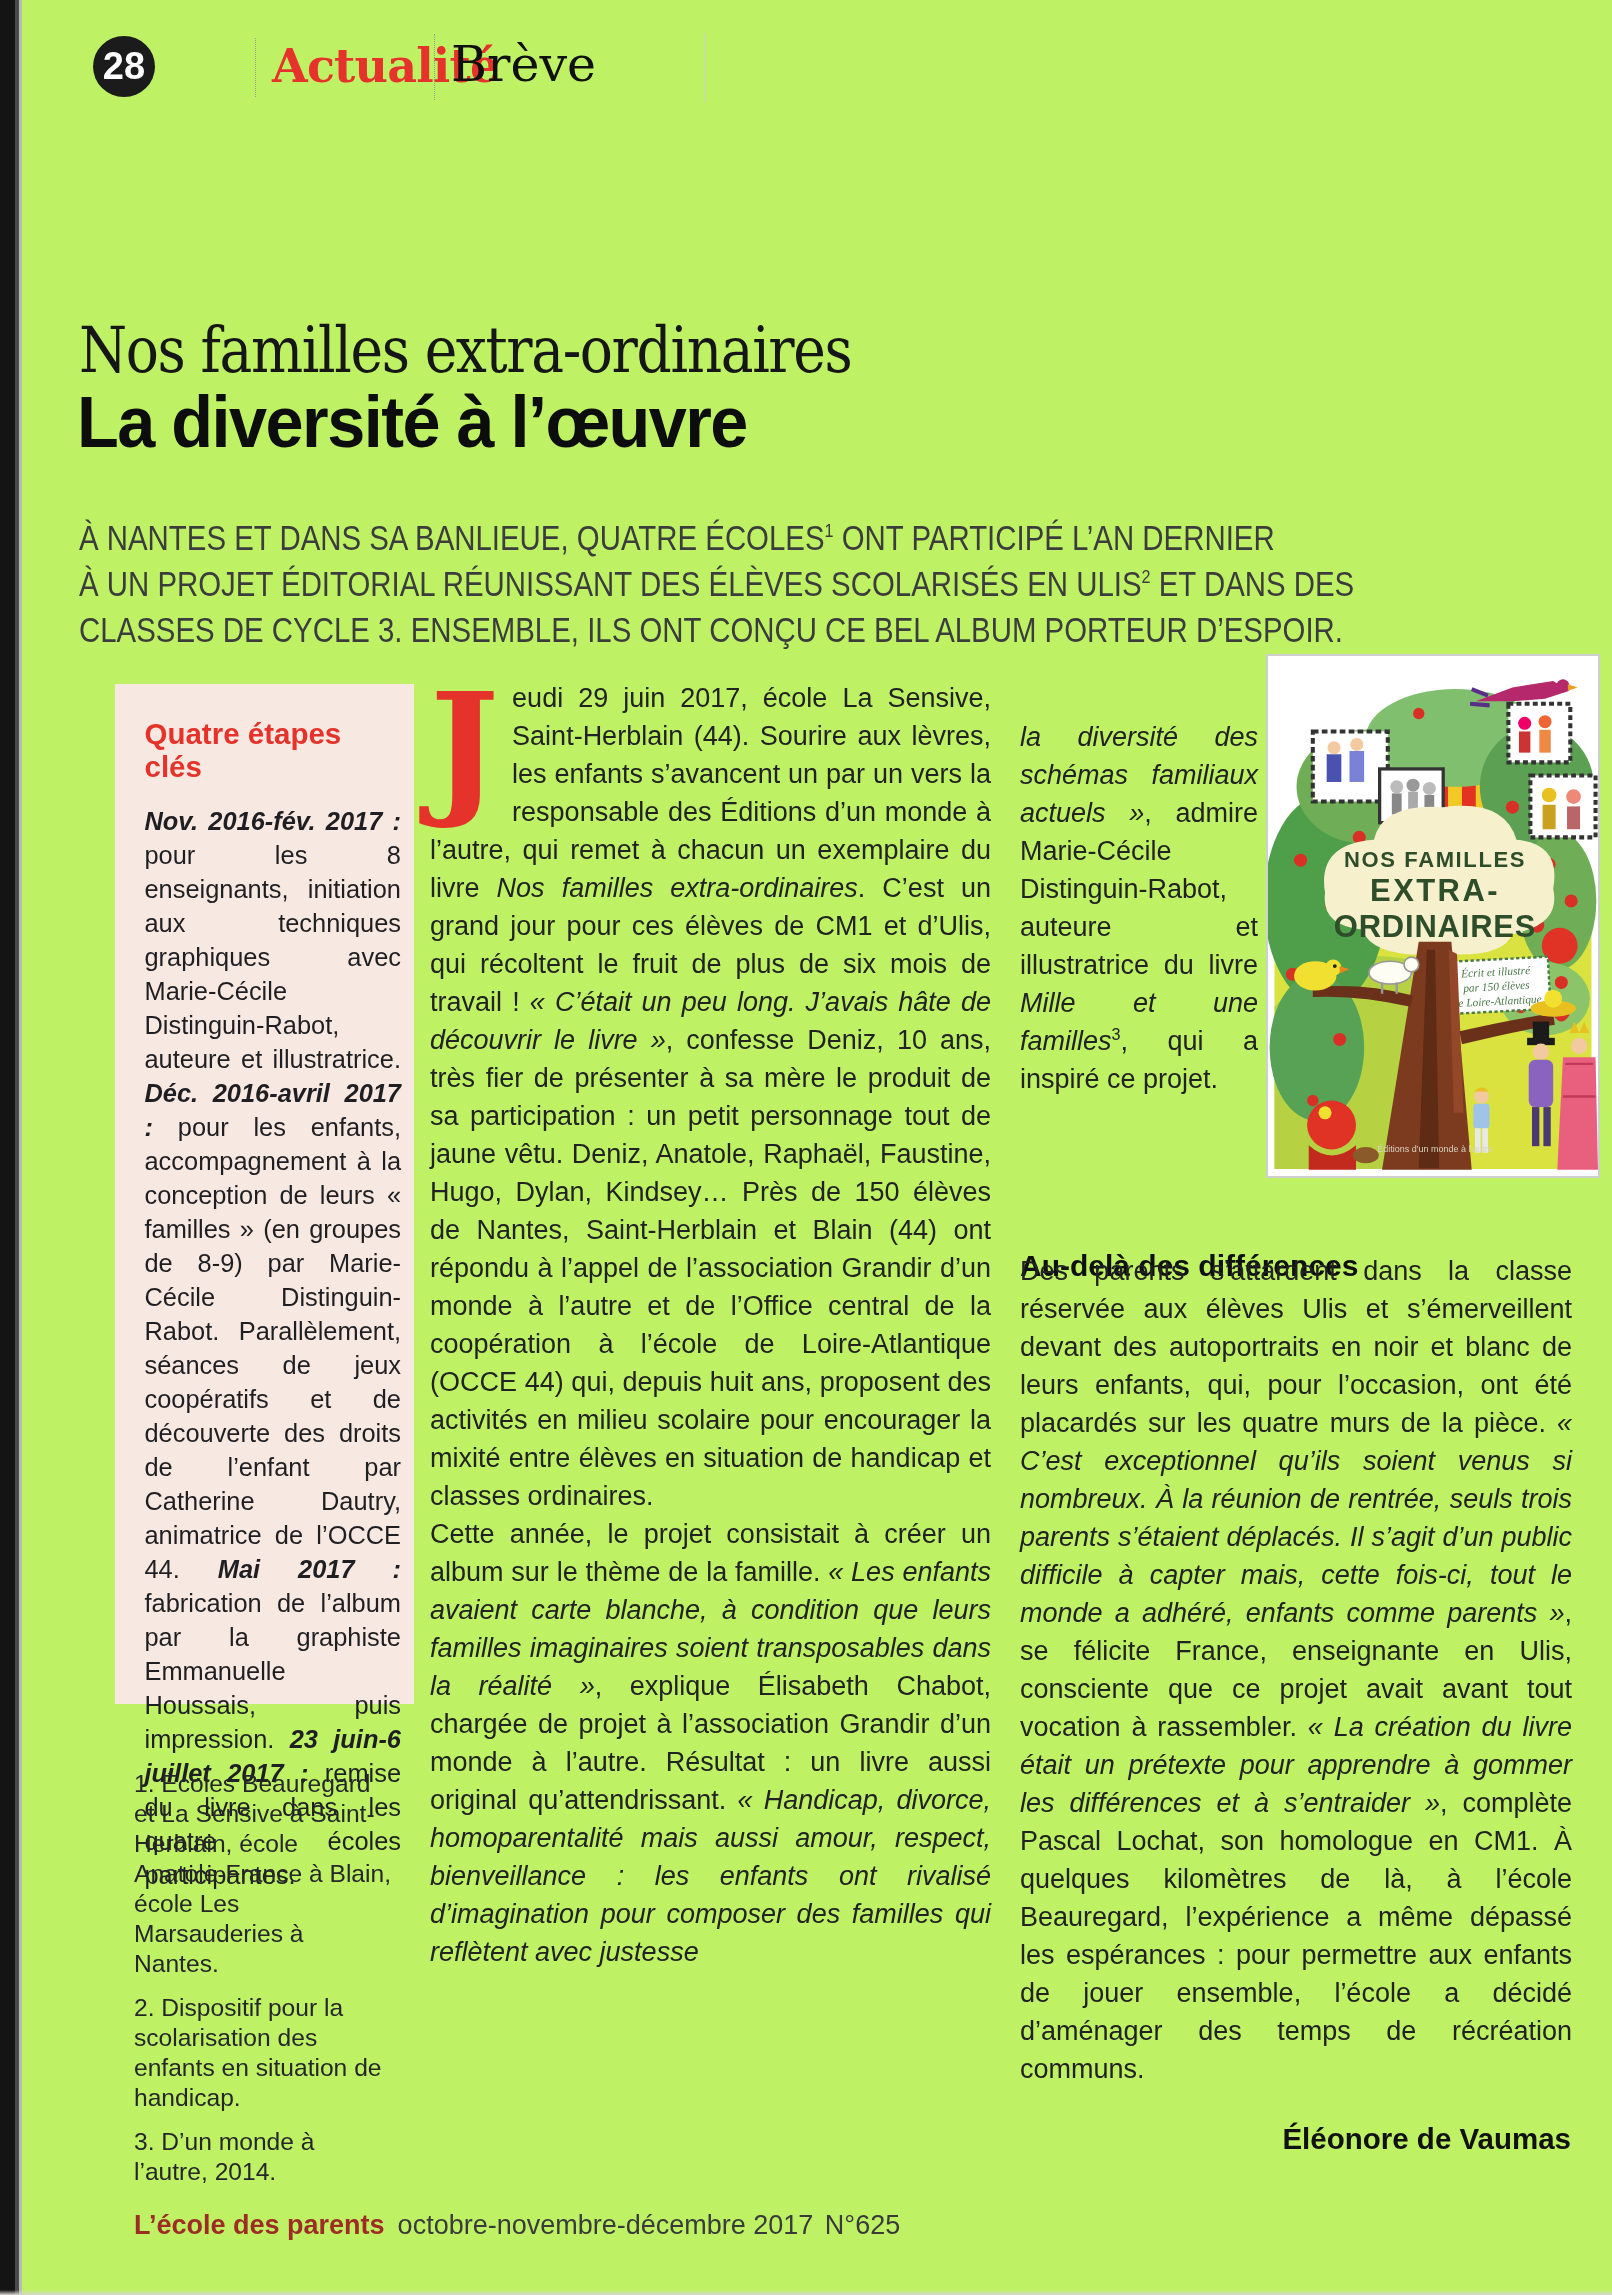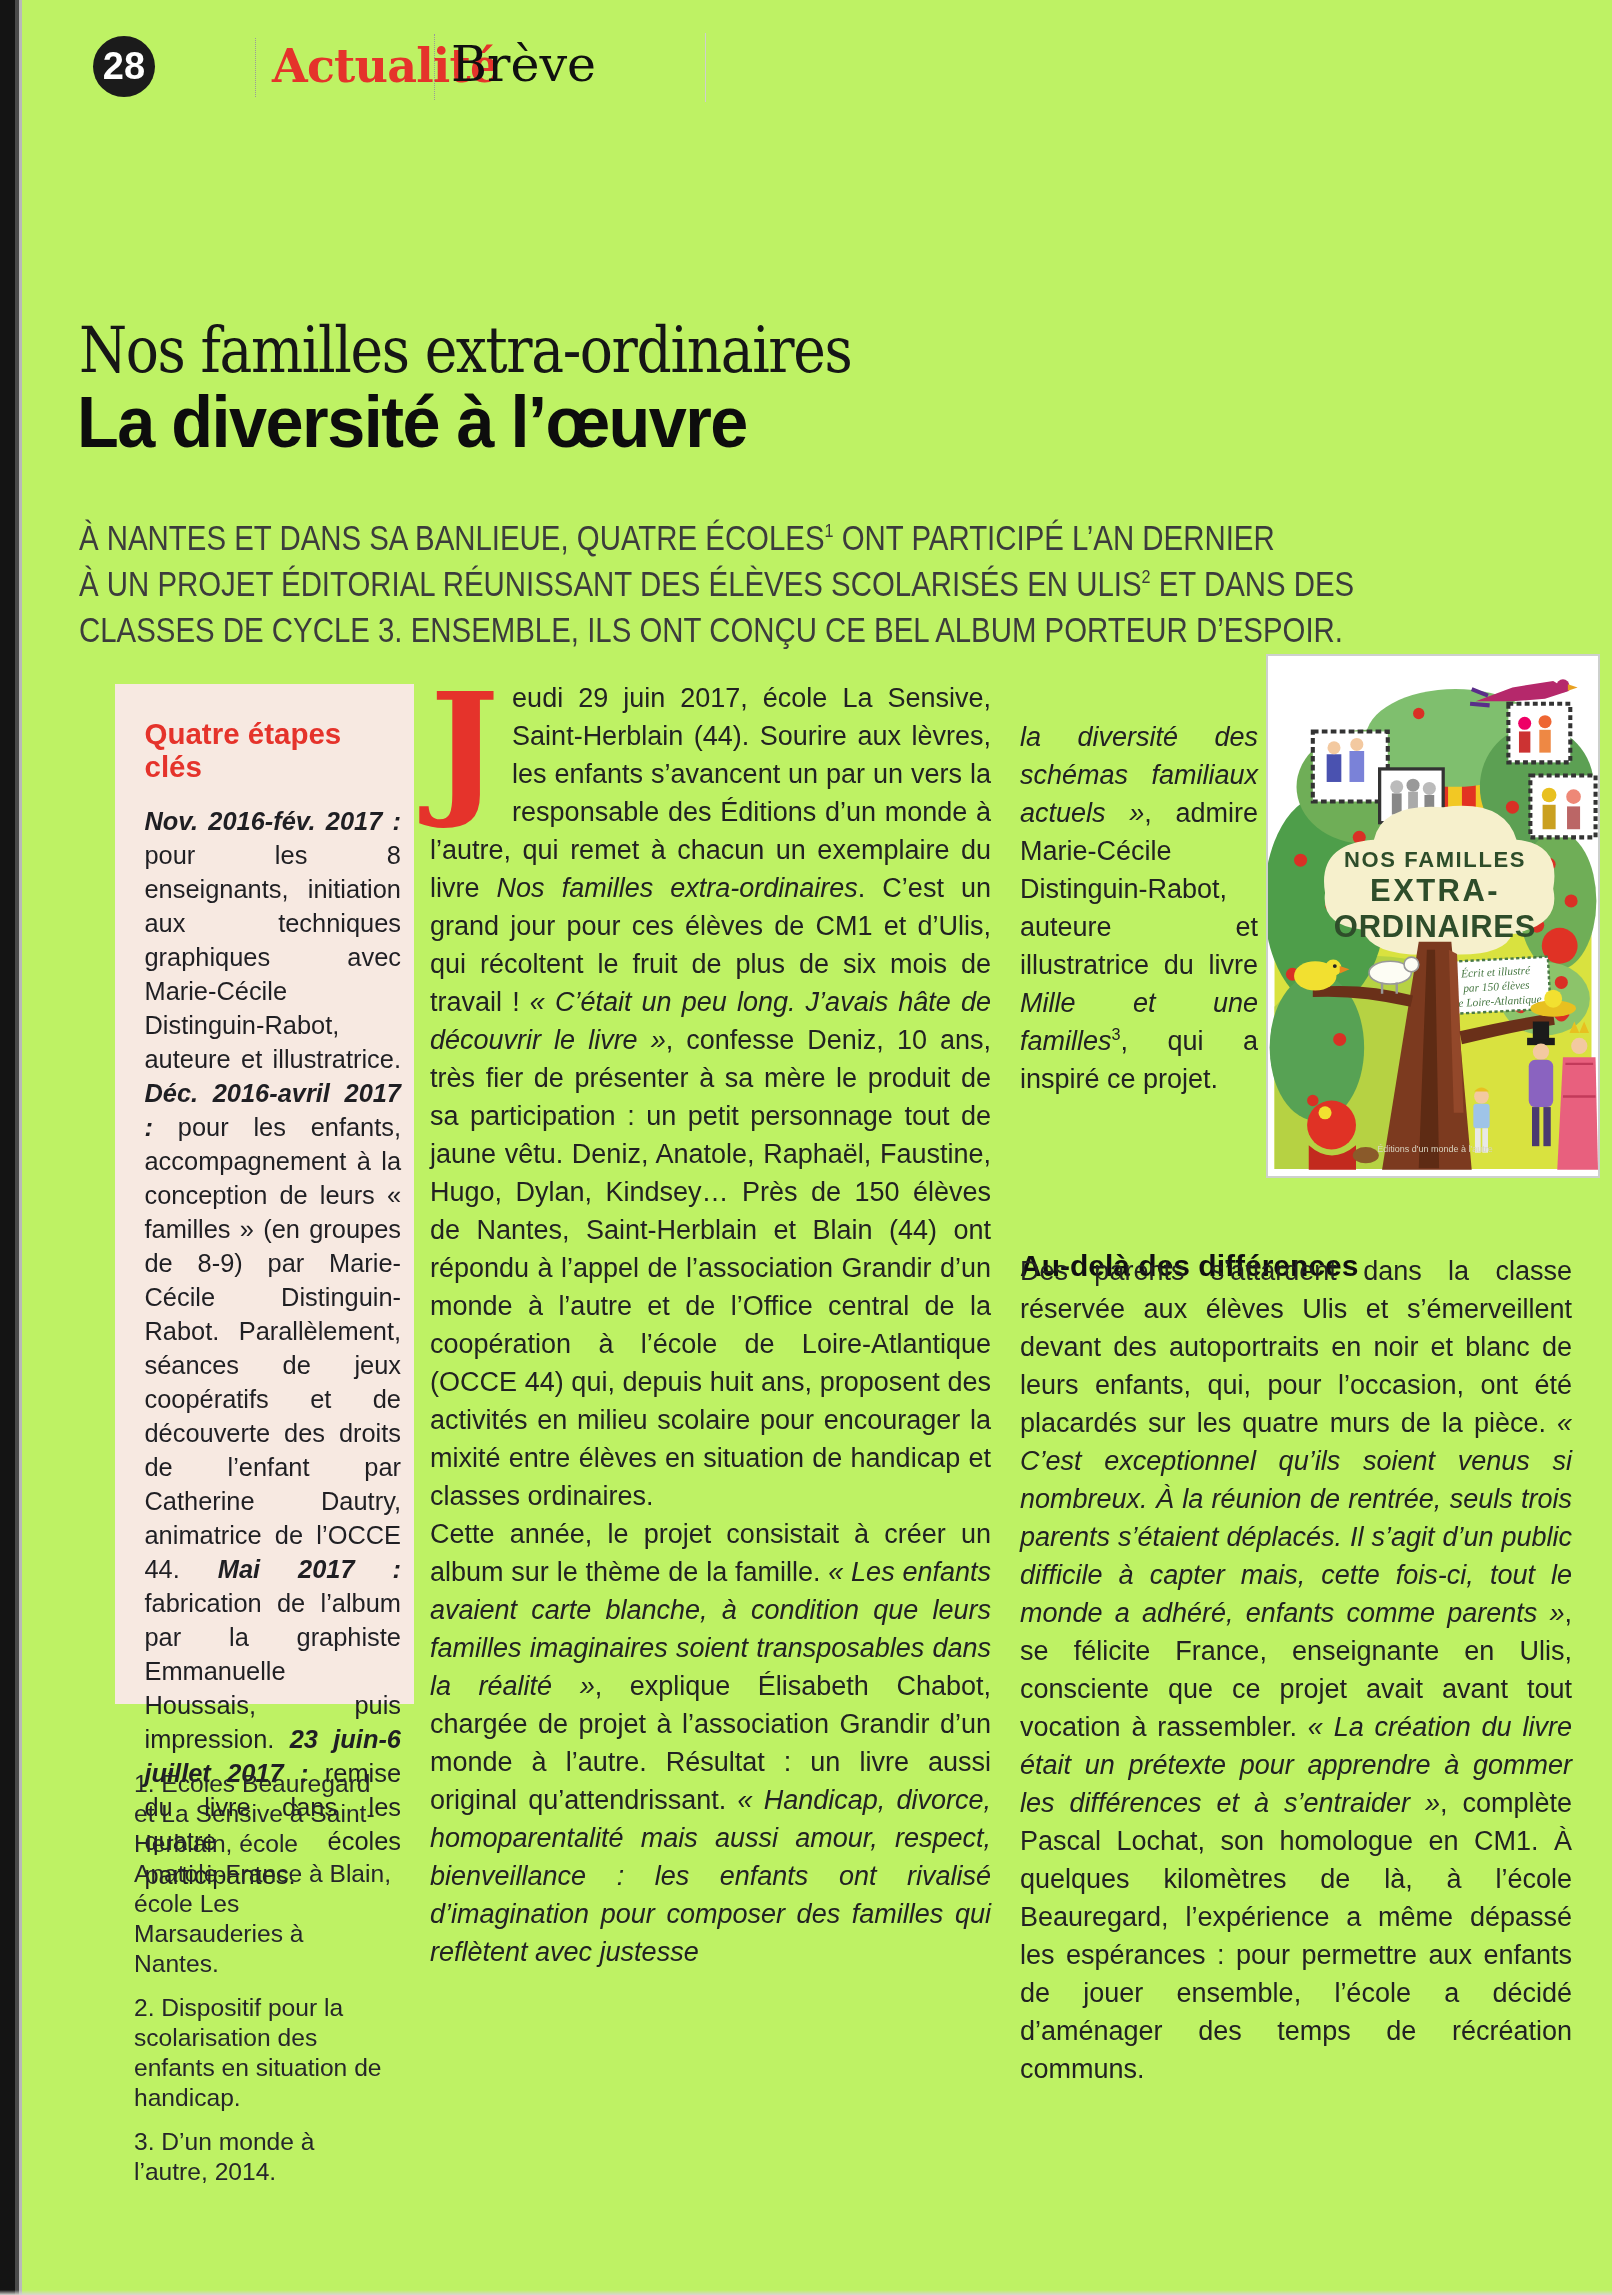--- a/index.html
+++ b/index.html
@@ -238,21 +238,25 @@
         <path d="M365 500 L399 500 M362 540 L402 540" stroke="#c23a5a" stroke-width="3"></path>
       </g>
       <text x="205" y="608" text-anchor="middle" font-family="Liberation Sans,sans-serif" font-size="11" fill="#d8d4c0">Éditions d’un monde à l’autre</text>
     </svg>
   </figure>
 
   <div class="subhead">Au-delà des différences</div>
   <div class="col col3">
     <p><span>Des parents s’attardent dans la classe réservée aux élèves Ulis et s’émerveillent devant des autoportraits en noir et blanc de leurs enfants, qui, pour l’occasion, ont été placardés sur les quatre murs de la pièce. </span><span class="it">« C’est exceptionnel qu’ils soient venus si nombreux. À la réunion de rentrée, seuls trois parents s’étaient déplacés. Il s’agit d’un public difficile à capter mais, cette fois-ci, tout le monde a adhéré, enfants comme parents »</span><span>, se félicite France, enseignante en Ulis, consciente que ce projet avait avant tout vocation à rassembler. </span><span class="it">« La création du livre était un prétexte pour apprendre à gommer les différences et à s’entraider »</span><span>, complète Pascal Lochat, son homologue en CM1. À quelques kilomètres de là, à l’école Beauregard, l’expérience a même dépassé les espérances : pour permettre aux enfants de jouer ensemble, l’école a décidé d’aménager des temps de récréation communs.</span></p>
   </div>
+  <div class="byline">Éléonore de Vaumas</div>
 
   <div class="footnotes">
     <div class="fn">1. Écoles Beauregard et La Sensive à Saint-Herblain, école Anatole-France à Blain, école Les Marsauderies à Nantes.</div>
     <div class="fn">2. Dispositif pour la scolarisation des enfants en situation de handicap.</div>
     <div class="fn">3. D’un monde à l’autre, 2014.</div>
   </div>
 
+  <div class="footer">
+    <span class="brand">L’école des parents</span><span class="issue">octobre-novembre-décembre 2017</span><span class="number">N°625</span>
+  </div>
 </div>
 
 
 </body></html>

